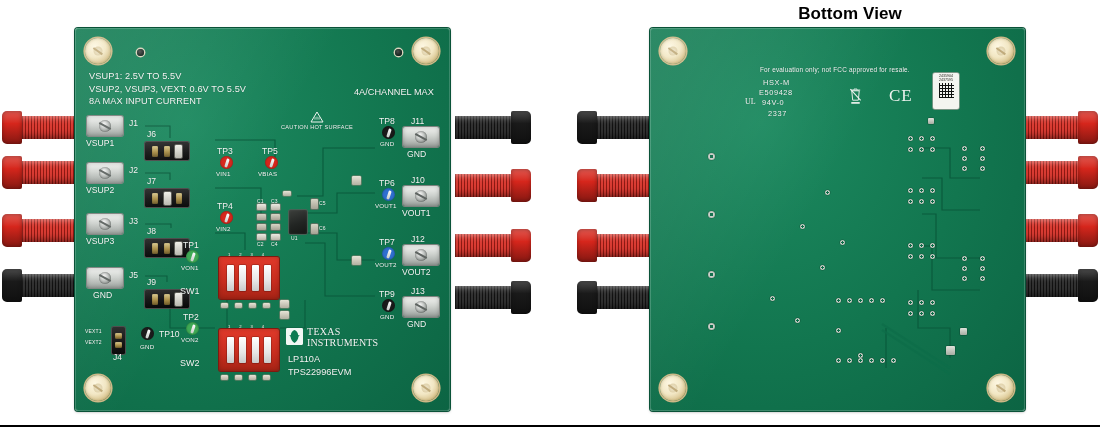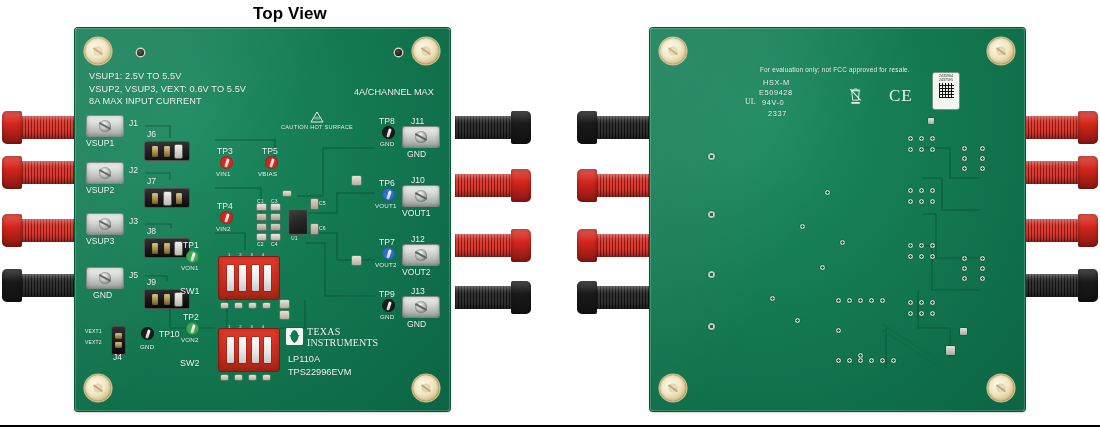--- a/index.html
+++ b/index.html
@@ -192,21 +192,21 @@
 
   .hr-bottom{position:absolute;left:0;top:425px;width:1100px;height:1.5px;background:#000;}
 
   .caution-tri{position:absolute;width:14px;height:12px;}
 </style>
 </head>
 <body>
 
 <div class="stage">
 
-  <div class="view-title" id="title-top">Top View</div>
+  <div class="view-title" id="title-bottom">Bottom View</div>
 
   <div class="post left" style="--c:#d6261c; left:2px; top:110px;">
     <div class="cap"></div>
     <div class="barrel"></div>
   </div>
   <div class="post left" style="--c:#d6261c; left:2px; top:155px;">
     <div class="cap"></div>
     <div class="barrel"></div>
   </div>
   <div class="post left" style="--c:#d6261c; left:2px; top:213px;">

